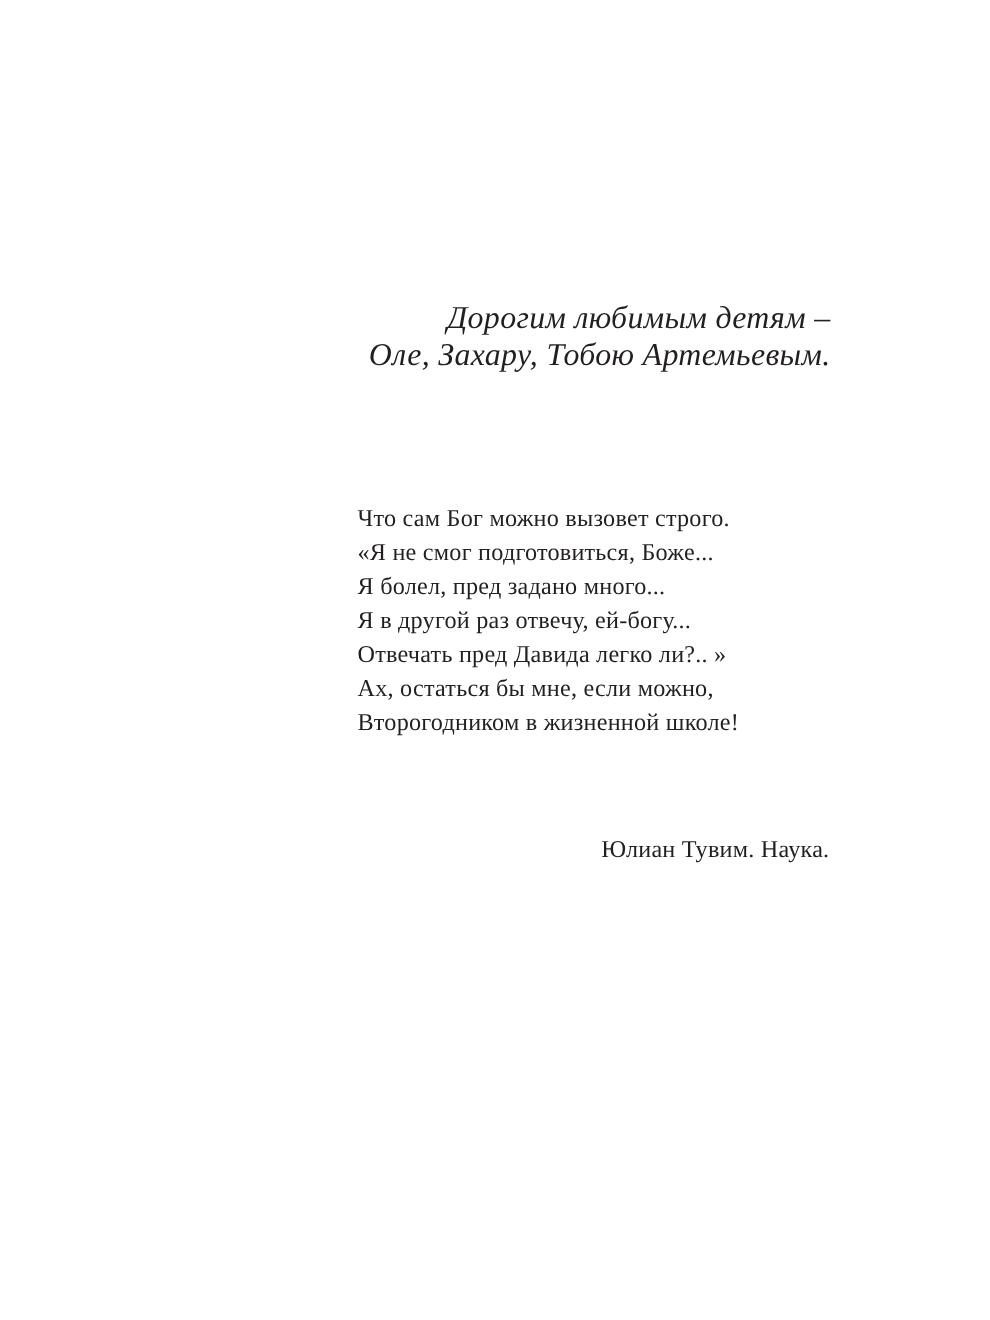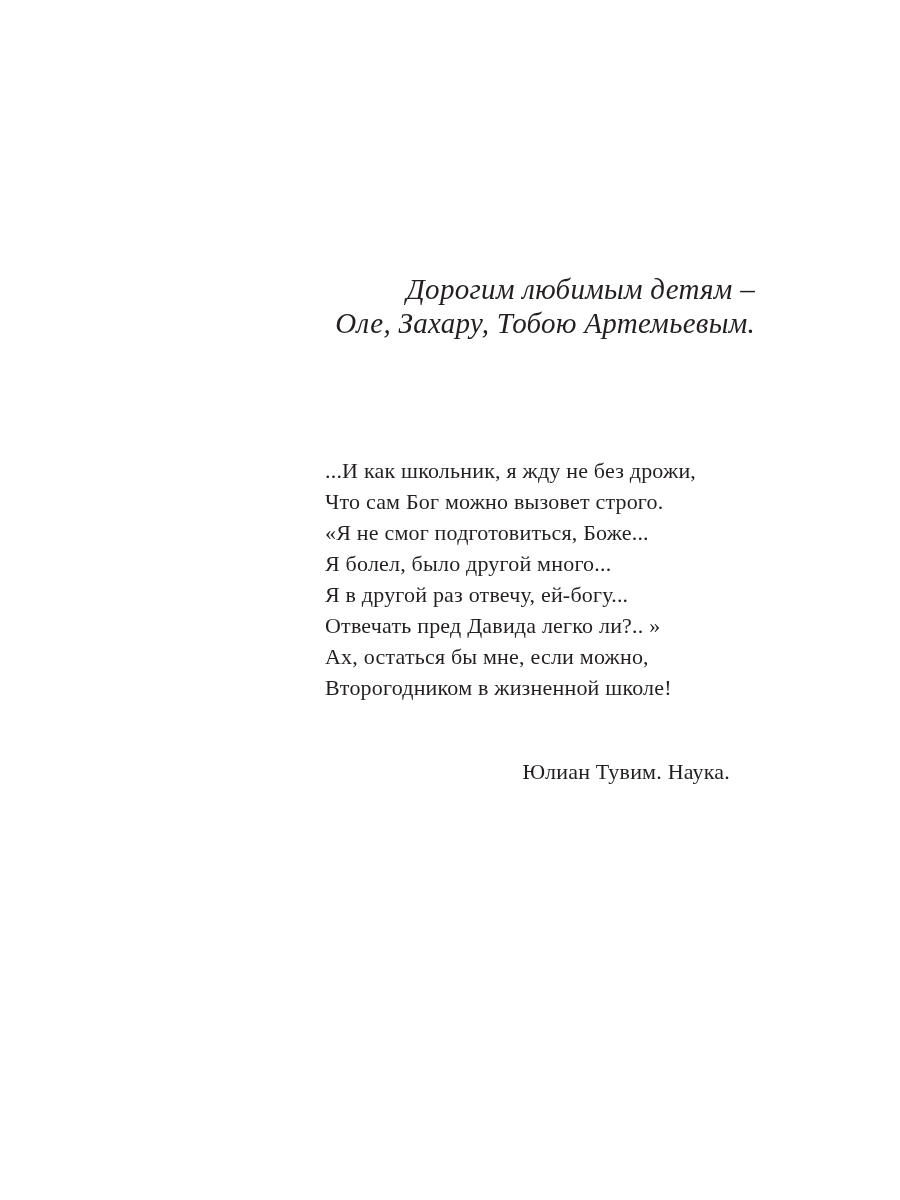--- a/index.html
+++ b/index.html
@@ -49,21 +49,21 @@
       margin: 0;
     }
     .stanza + .stanza {
     }
     .stanza .line {
       display: block;
       white-space: nowrap;
     }
     .attribution {
       position: absolute;
-      right: 170px;
+      right: 146px;
       top: 756px;
       text-align: right;
       font-family: "Liberation Serif", "DejaVu Serif", serif;
       font-size: 22px;
       line-height: 31px;
       letter-spacing: 0.2px;
     }
     .attribution .line {
       display: block;
       white-space: nowrap;
@@ -74,24 +74,23 @@
 
 <div class="page">
 
   <div class="dedication">
     <span class="line">Дорогим любимым детям –</span>
     <span class="line">Оле, Захару, Тобою Артемьевым.</span>
   </div>
 
   <div class="epigraph">
     <p class="stanza">
-      <span class="line">...И как школьник, я жду не без дрожи,</span>
       <span class="line">Что сам Бог можно вызовет строго.</span>
       <span class="line">«Я не смог подготовиться, Боже...</span>
-      <span class="line">Я болел, было другой много...</span>
+      <span class="line">Я болел, пред задано много...</span>
     </p>
     <p class="stanza">
       <span class="line">Я в другой раз отвечу, ей-богу...</span>
       <span class="line">Отвечать пред Давида легко ли?.. »</span>
       <span class="line">Ах, остаться бы мне, если можно,</span>
       <span class="line">Второгодником в жизненной школе!</span>
     </p>
   </div>
 
   <div class="attribution">

